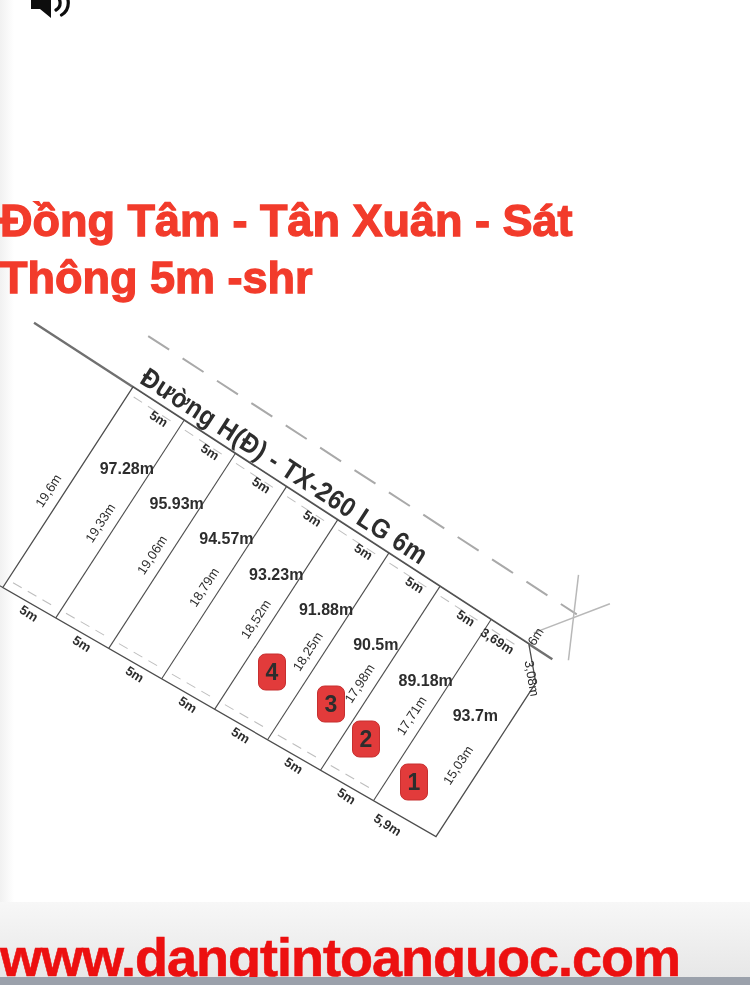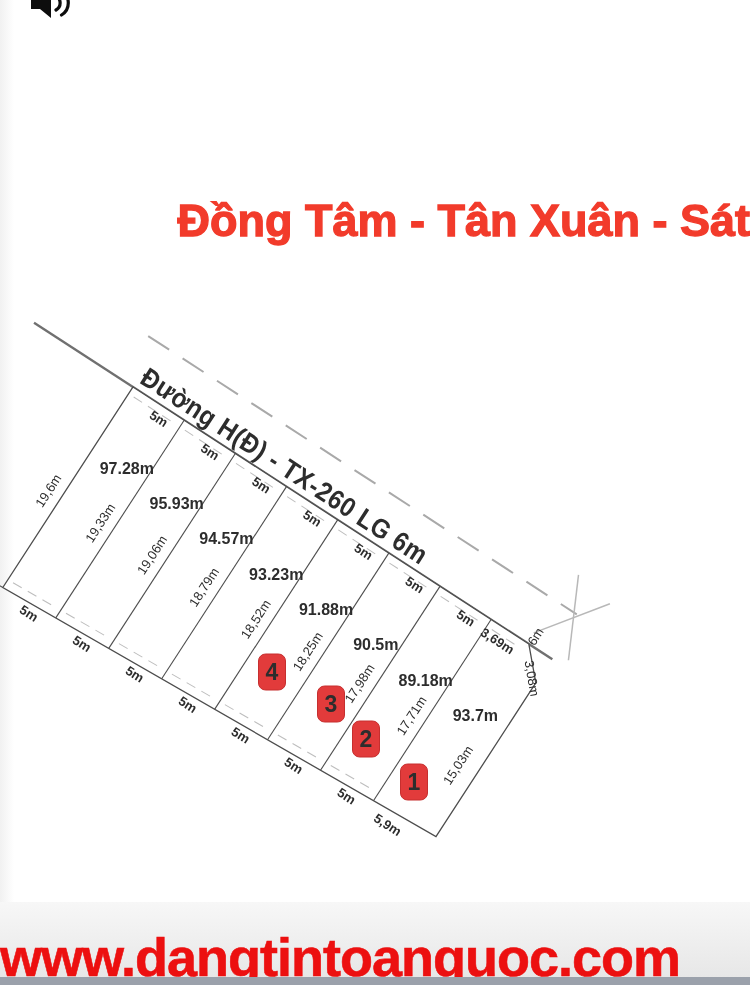--- a/index.html
+++ b/index.html
@@ -3,21 +3,21 @@
 <meta charset="utf-8">
 <style>
   html,body{margin:0;padding:0;}
   .page{
     position:relative;width:750px;height:985px;overflow:hidden;
     background:linear-gradient(90deg,#f1f1f1 0,#ffffff 14px),#ffffff;
     font-family:"Liberation Sans","DejaVu Sans",sans-serif;
   }
   .speaker{position:absolute;left:29px;top:-15px;width:46px;height:36px;}
   .title{
-    position:absolute;top:192px;left:0;width:750px;text-align:right;
+    position:absolute;top:192px;left:0;width:750px;text-align:left;
     font-size:45px;line-height:57px;font-weight:700;
     color:#f23b2b;-webkit-text-stroke:1.3px #f23b2b;letter-spacing:0px;
   }
   .diagram{position:absolute;top:310px;left:0;}
   .diagram text{font-family:"Liberation Sans","DejaVu Sans",sans-serif;fill:#2d2d2d;}
   .dim{font-size:13px;font-weight:600;}
   .sidedim{font-size:13px;font-weight:400;}
   .area{font-size:16px;font-weight:700;fill:#1f1f1f;}
   .roadname{font-size:27px;font-weight:600;fill:#1b1b1b;letter-spacing:0.5px;}
   .badge-num{font-size:23px;font-weight:700;fill:#ffffff;}
@@ -40,20 +40,21 @@
   <div class="speaker">
     <svg width="46" height="36" viewBox="0 0 46 36">
       <polygon points="2,12 11,12 22,3 22,33 11,24 2,24" fill="#0d0d0d"></polygon>
       <path d="M27,11 A8,8 0 0 1 27,25" fill="none" stroke="#0d0d0d" stroke-width="3.2" stroke-linecap="round"></path>
       <path d="M32.5,6 A14,14 0 0 1 32.5,30" fill="none" stroke="#0d0d0d" stroke-width="3.2" stroke-linecap="round"></path>
     </svg>
   </div>
 
   <div class="title">
     <div>Đồng Tâm - Tân Xuân - Sát</div>
+    <div>Thông 5m -shr</div>
   </div>
 
   <svg class="diagram" width="750" height="600" viewBox="0 0 750 600">
     <g transform="translate(133,77) rotate(33)">
 
       <line x1="-15" y1="-51" x2="496" y2="-51" stroke="#a9a9a9" stroke-width="2" stroke-dasharray="25 16"></line>
 
       <line x1="-118" y1="0" x2="500" y2="0" stroke="#707070" stroke-width="2.4"></line>
 
       <line x1="476" y1="-85" x2="514" y2="-8" stroke="#b8b8b8" stroke-width="1.5"></line>

